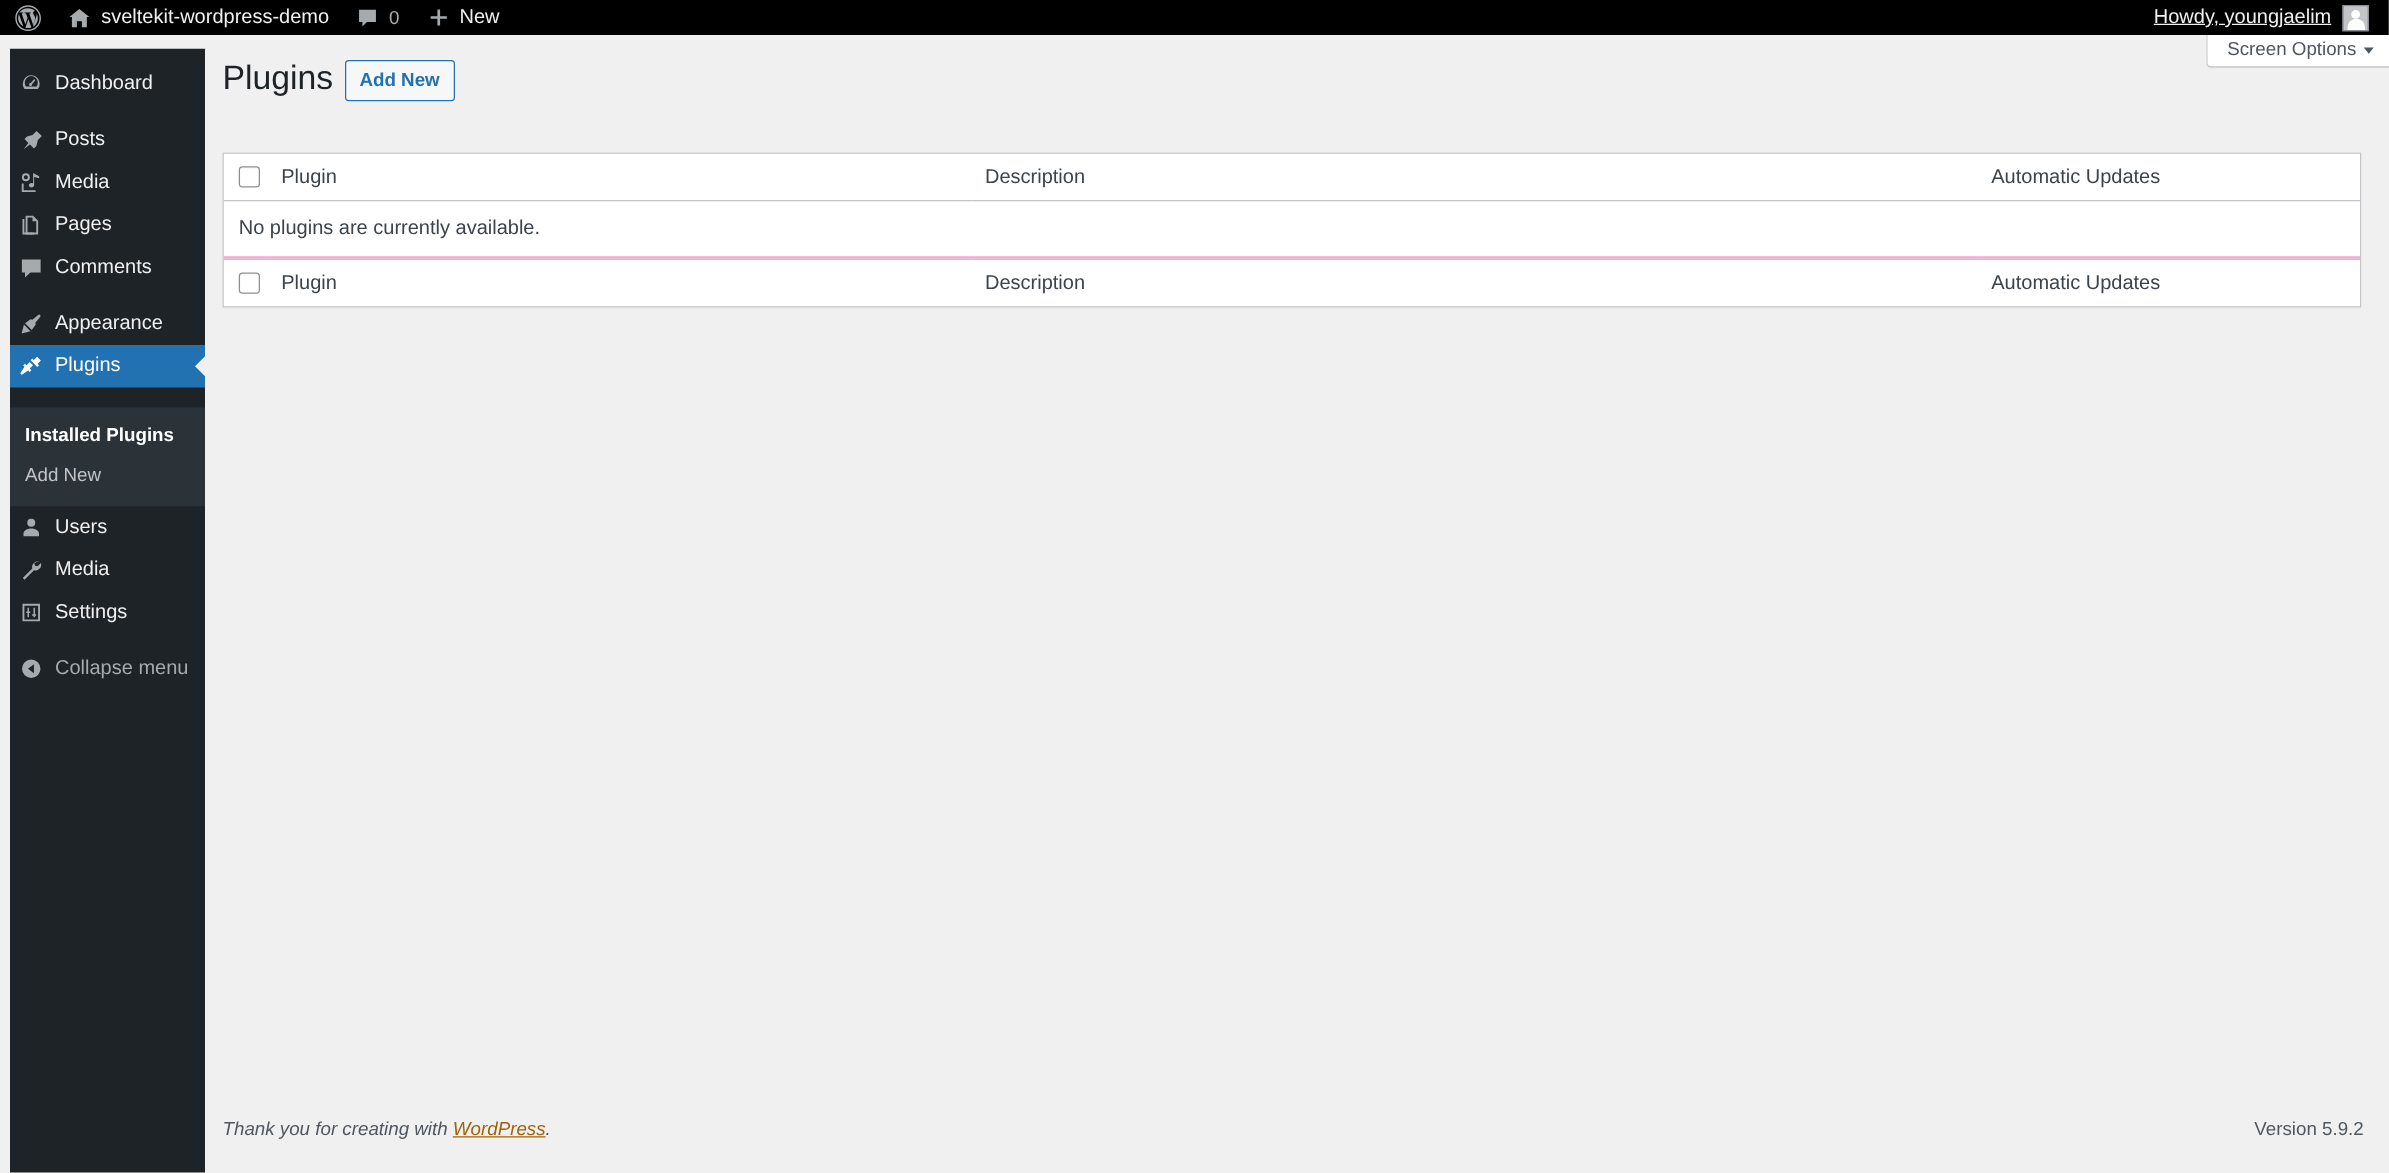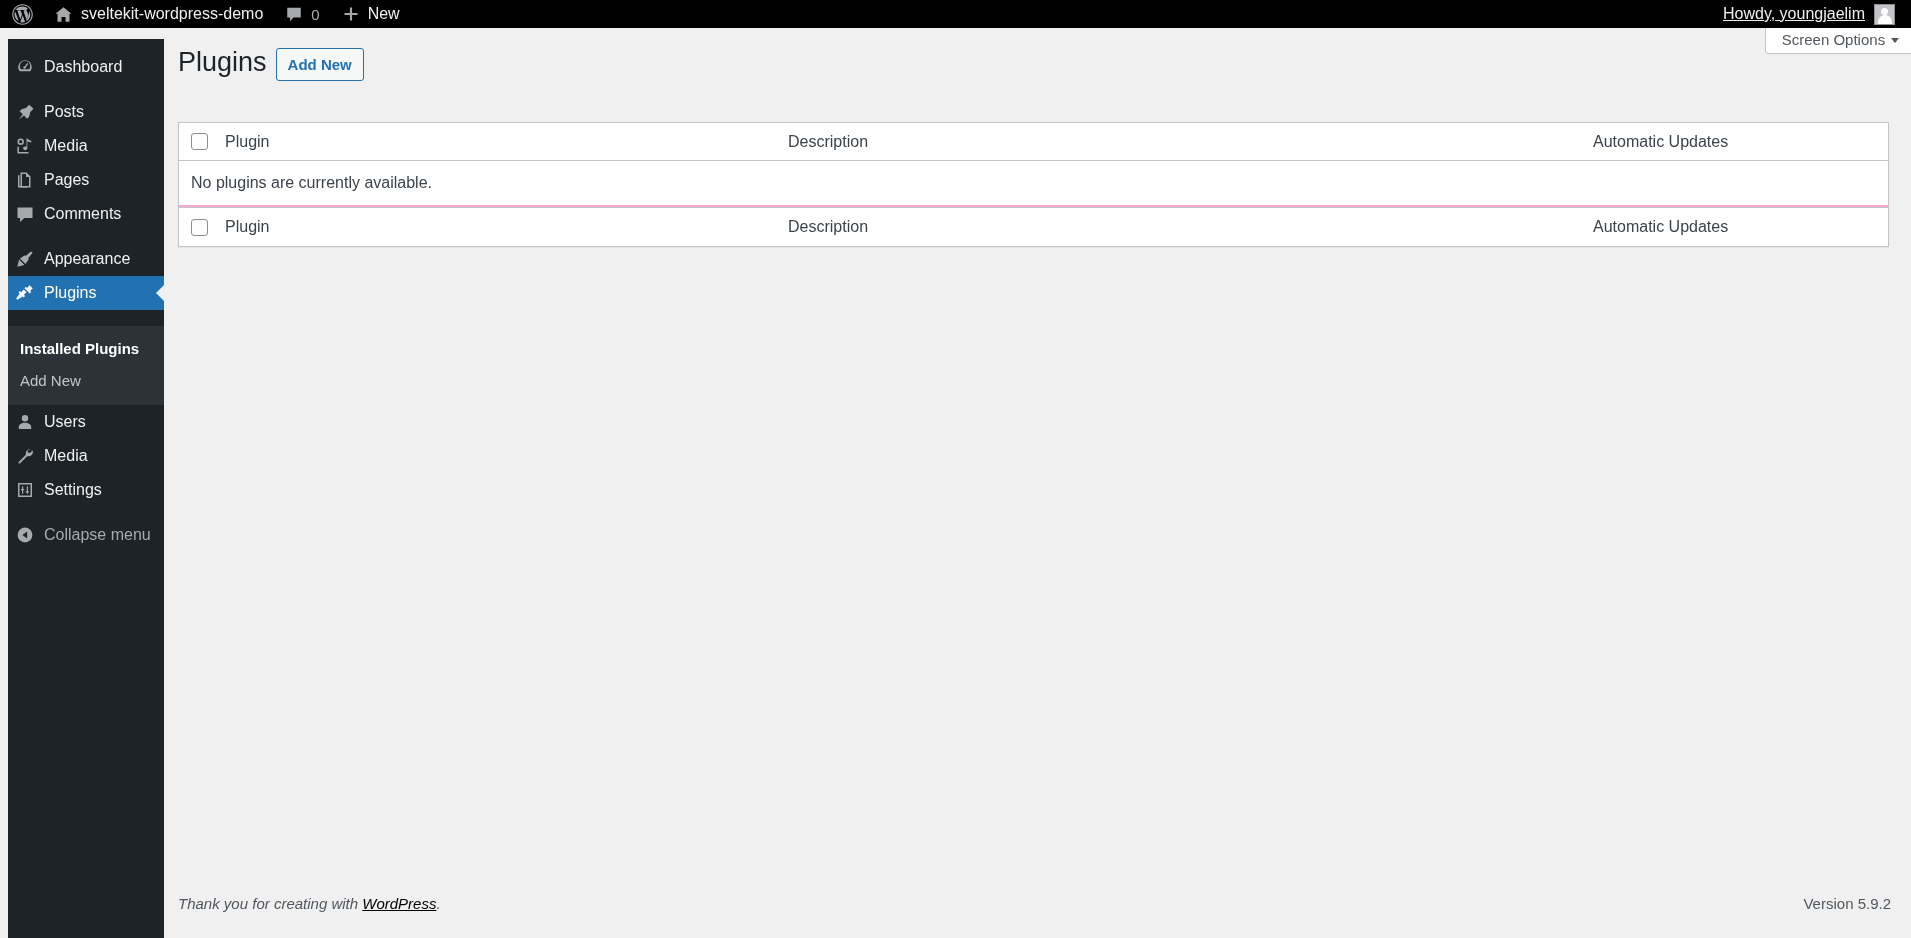--- a/index.html
+++ b/index.html
@@ -296,21 +296,21 @@
     padding: 10px 20px 10px 22px;
     height: 44px;
     display: flex;
     align-items: center;
     font-size: 15px;
     color: #50575e;
     border-top: none;
   }
   #footer-left { font-style: italic; }
   #footer-left a {
-    color: #000000;
+    color: #a16207;
     text-decoration: underline;
   }
   #footer-right { margin-left: auto; color: #50575e; }
 </style>
 </head>
 <body>
 
 <div id="admin-bar">
 
   <a class="ab-item ab-logo" href="#">

